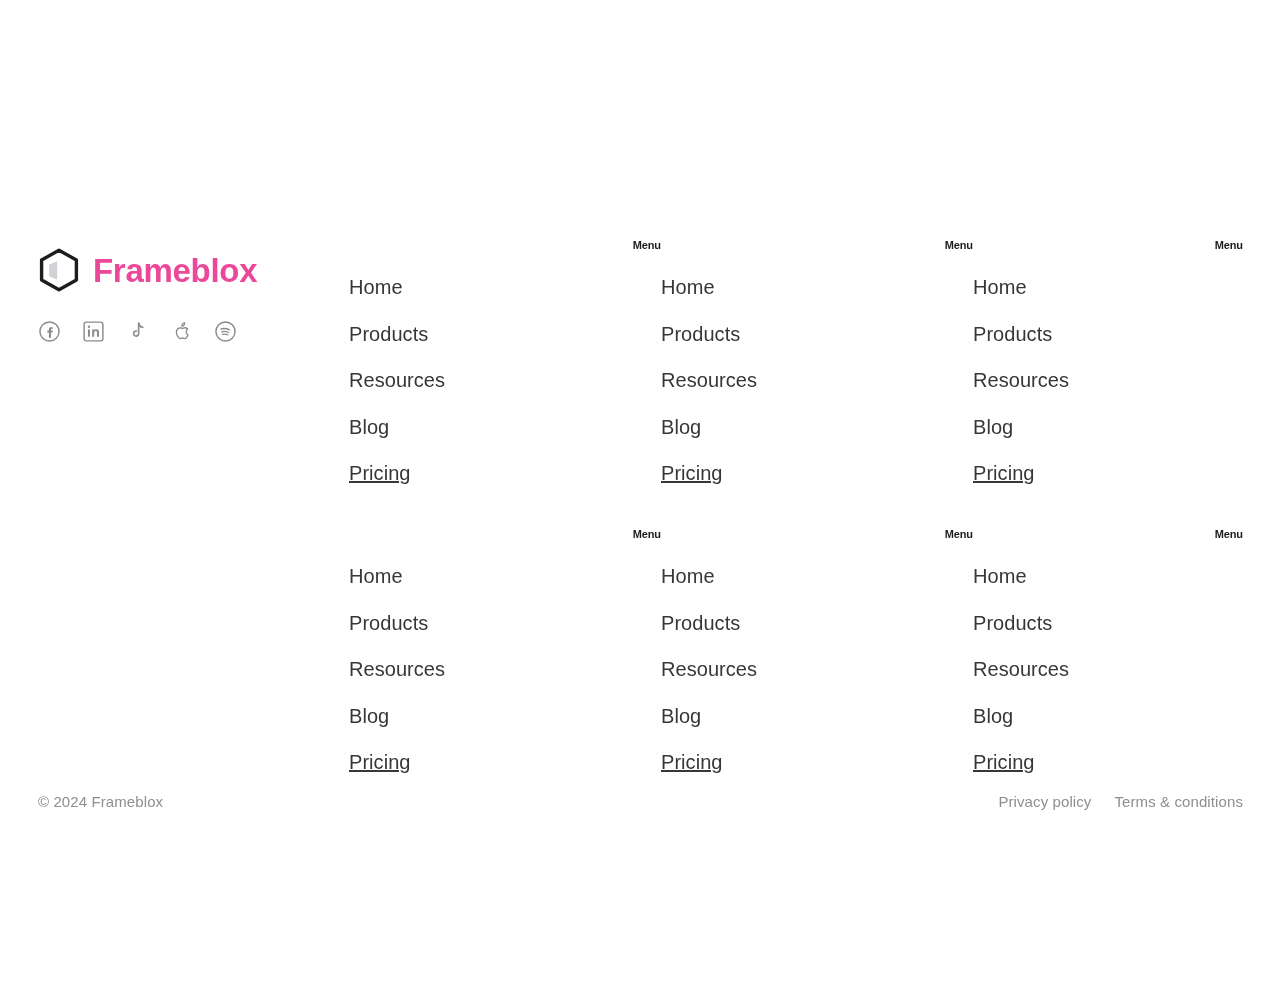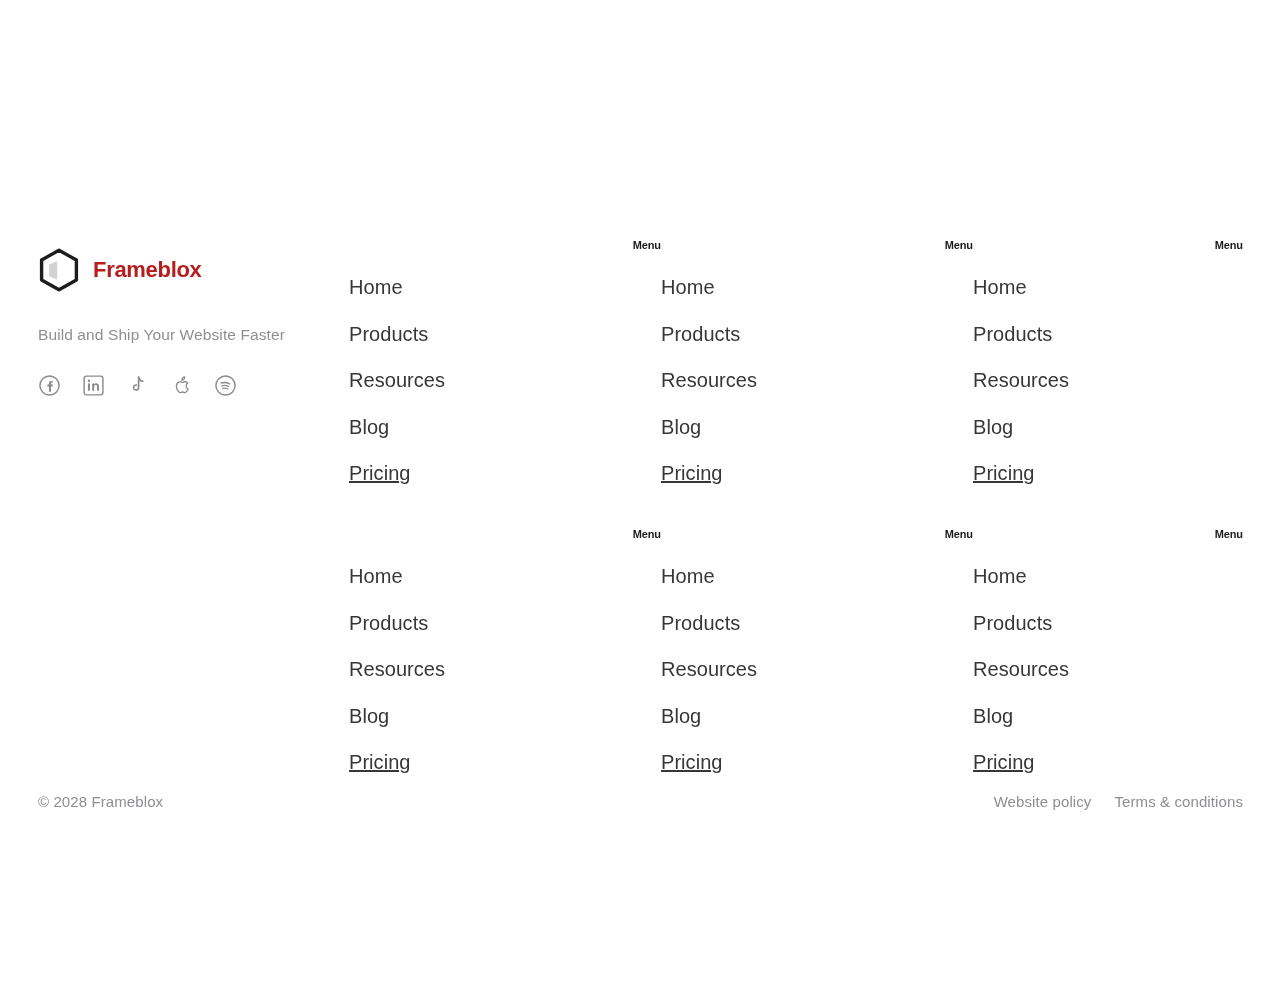--- a/index.html
+++ b/index.html
@@ -47,23 +47,23 @@
   }
 
   .logo-mark {
     width: 42px;
     height: 44px;
     flex: 0 0 42px;
     display: block;
   }
 
   .brand-name {
-    font-size: 22px;
+    font-size: 33px;
     font-weight: bold;
-    color: #b91c1c;
+    color: #ec4899;
     letter-spacing: -0.3px;
     line-height: 1;
   }
 
   .tagline {
     margin-top: 32px;
     font-size: 15.5px;
     color: #8e8e93;
     line-height: 1.4;
     letter-spacing: 0.1px;
@@ -162,21 +162,20 @@
         <div class="brand-lockup">
           <span class="logo-mark">
             <svg viewBox="0 0 42 44" fill="none" xmlns="http://www.w3.org/2000/svg">
               <path d="M21 2.2 L38.4 12.1 L38.4 31.9 L21 41.8 L3.6 31.9 L3.6 12.1 Z" stroke="#1d1d1f" stroke-width="3.4" stroke-linejoin="round" fill="none"></path>
               <path d="M11.2 16.4 L19.2 13.2 L19.2 31.6 L11.2 28.6 Z" fill="#d1d1d6"></path>
             </svg>
           </span>
           <span class="brand-name">Frameblox</span>
         </div>
 
-        <div class="tagline">Build and Ship Your Website Faster</div>
 
         <div class="social-row">
 
           <a class="social-icon" href="#">
             <svg viewBox="0 0 24 24" fill="none" xmlns="http://www.w3.org/2000/svg">
               <circle cx="12" cy="12" r="10" stroke="currentColor" stroke-width="1.5"></circle>
               <path d="M14.4 7.6h-1.3c-1.1 0-1.7.7-1.7 1.8v1.5h-1.6v2.1h1.6v5.4h2.2v-5.4h1.6l.3-2.1h-1.9V9.8c0-.4.2-.6.6-.6h1.3V7.6z" fill="currentColor"></path>
             </svg>
           </a>
 
@@ -269,19 +268,19 @@
           <a class="menu-link" href="#">Resources</a>
           <a class="menu-link" href="#">Blog</a>
           <a class="menu-link" href="#">Pricing</a>
         </div>
 
       </div>
     </div>
   </div>
 
   <div class="bottom-bar">
-    <span class="copyright">© 2028 Frameblox</span>
+    <span class="copyright">© 2024 Frameblox</span>
     <span class="legal-links">
-      <a class="legal-link" href="#">Website policy</a>
+      <a class="legal-link" href="#">Privacy policy</a>
       <a class="legal-link" href="#">Terms &amp; conditions</a>
     </span>
   </div>
 </div>
 
 </body></html>

